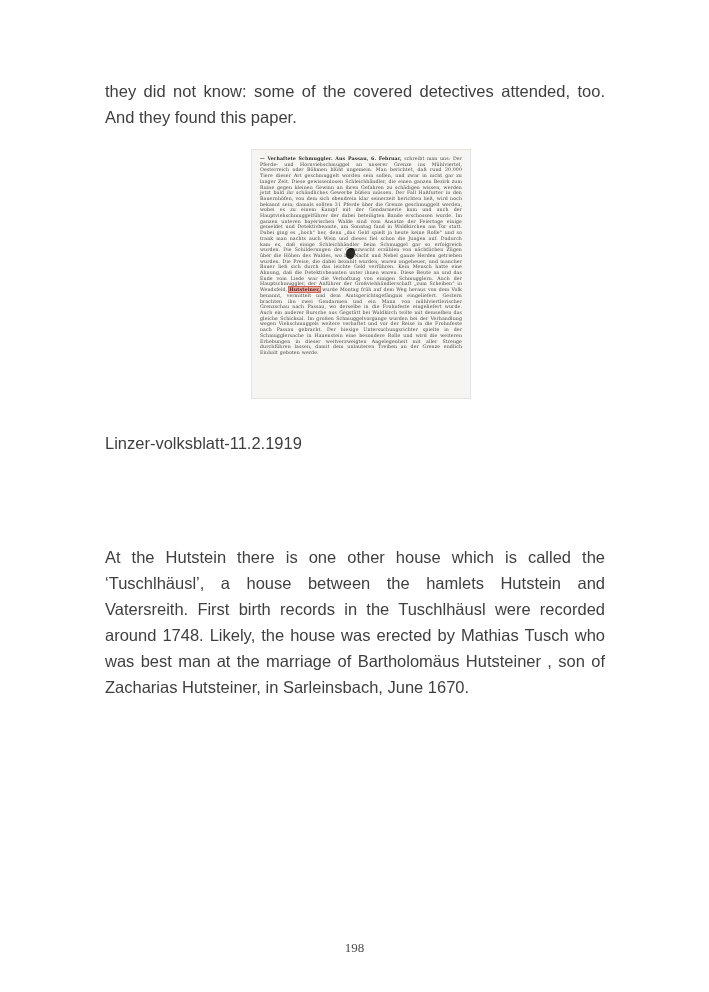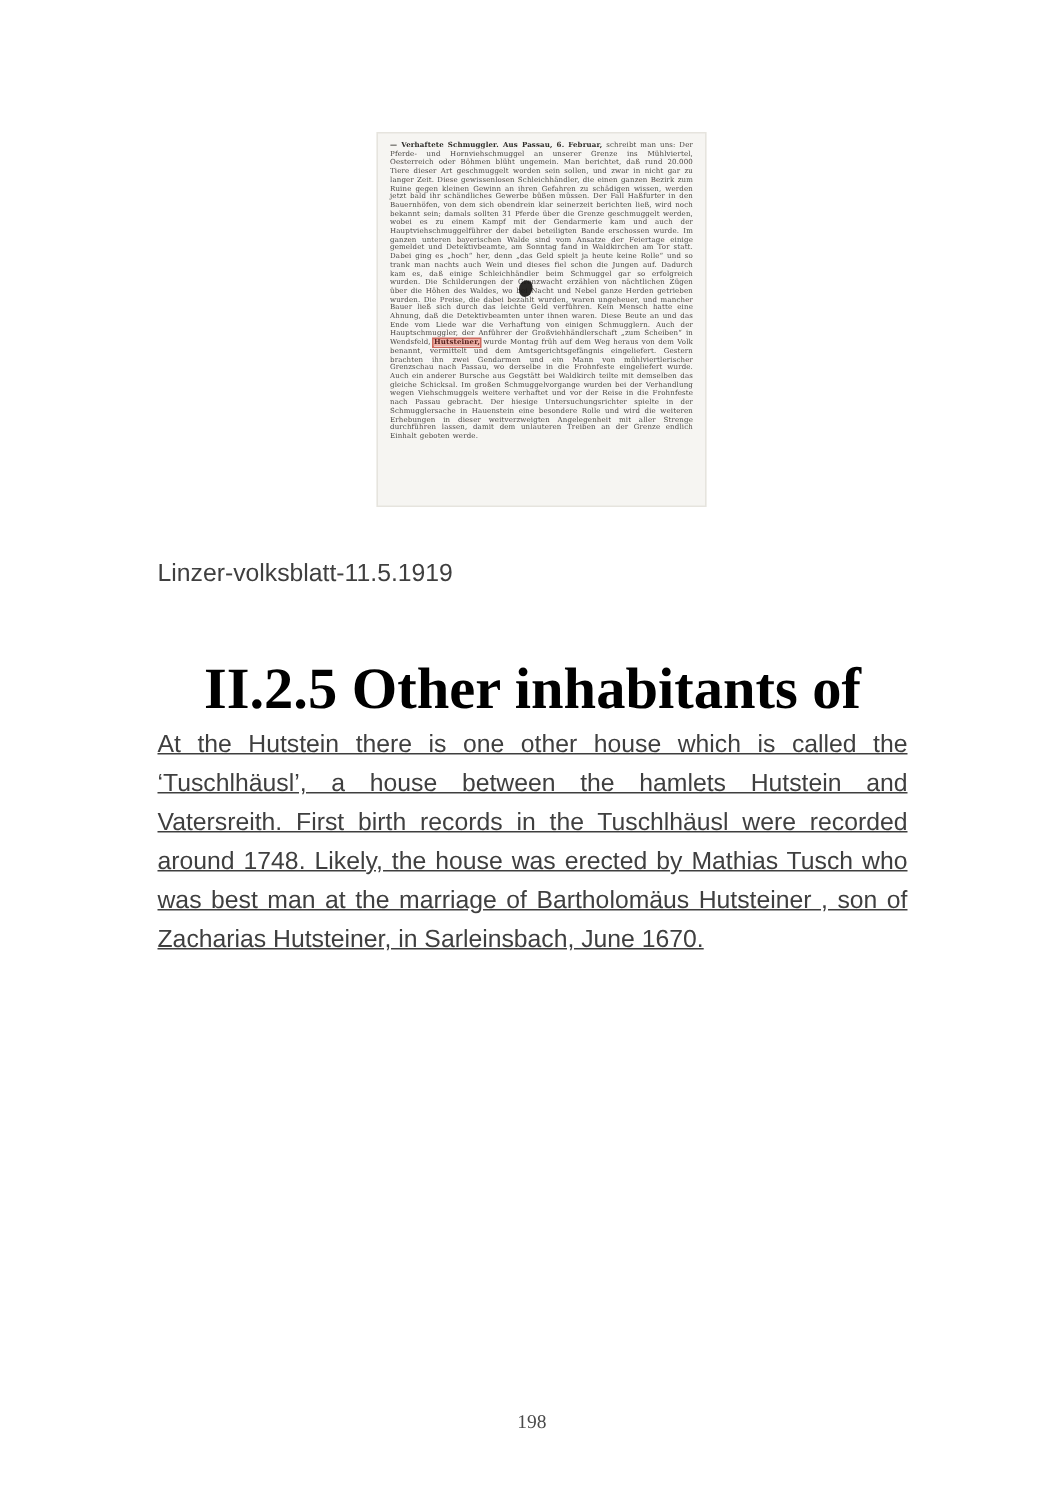--- a/index.html
+++ b/index.html
@@ -67,46 +67,47 @@
   }
   h1.heading {
     margin: 44px 0 0 0;
     font-family: "Liberation Serif", serif;
     font-weight: 700;
     font-size: 39px;
     line-height: 47px;
     text-align: center;
     color: #000000;
   }
-  .after-heading { margin-top: 26px; text-decoration: underline; }
+  .after-heading { margin-top: 26px; }
   .page-number {
     position: absolute;
     left: 0; right: 0;
     bottom: 36px;
     text-align: center;
     font-family: "Liberation Serif", serif;
     font-size: 13px;
     color: #4a4a4a;
   }
 </style>
 </head>
 <body>
 
 <div class="page-root">
   <div class="content">
 
+    <p class="body">they did not know: some of the covered detectives attended, too. And they found this paper.</p>
 
 
     <figure class="clip">
       <div class="clip-body"><span class="clip-headline">— Verhaftete Schmuggler. Aus Passau, 6. Februar,</span><span> schreibt man uns: Der Pferde- und Hornviehschmuggel an unserer Grenze ins Mühlviertel, Oesterreich oder Böhmen blüht ungemein. Man berichtet, daß rund 20.000 Tiere dieser Art geschmuggelt worden sein sollen, und zwar in nicht gar zu langer Zeit. Diese gewissenlosen Schleichhändler, die einen ganzen Bezirk zum Ruine gegen kleinen Gewinn an ihren Gefahren zu schädigen wissen, werden jetzt bald ihr schändliches Gewerbe büßen müssen. Der Fall Haßfurter in den Bauernhöfen, von dem sich obendrein klar seinerzeit berichten ließ, wird noch bekannt sein; damals sollten 31 Pferde über die Grenze geschmuggelt werden, wobei es zu einem Kampf mit der Gendarmerie kam und auch der Hauptviehschmuggelführer der dabei beteiligten Bande erschossen wurde. Im ganzen unteren bayerischen Walde sind vom Ansatze der Feiertage einige gemeldet und Detektivbeamte, am Sonntag fand in Waldkirchen am Tor statt. Dabei ging es „hoch“ her, denn „das Geld spielt ja heute keine Rolle“ und so trank man nachts auch Wein und dieses fiel schon die Jungen auf. Dadurch kam es, daß einige Schleichhändler beim Schmuggel gar so erfolgreich wurden. Die Schilderungen der Grenzwacht erzählen von nächtlichen Zügen über die Höhen des Waldes, wo bei Nacht und Nebel ganze Herden getrieben wurden. Die Preise, die dabei bezahlt wurden, waren ungeheuer, und mancher Bauer ließ sich durch das leichte Geld verführen. Kein Mensch hatte eine Ahnung, daß die Detektivbeamten unter ihnen waren. Diese Beute an und das Ende vom Liede war die Verhaftung von einigen Schmugglern. Auch der Hauptschmuggler, der Anführer der Großviehhändlerschaft „zum Scheiben“ in Wendsfeld, </span><span class="clip-hl">Hutsteiner,</span><span> wurde Montag früh auf dem Weg heraus von dem Volk benannt, vermittelt und dem Amtsgerichtsgefängnis eingeliefert. Gestern brachten ihn zwei Gendarmen und ein Mann von mühlviertlerischer Grenzschau nach Passau, wo derselbe in die Frohnfeste eingeliefert wurde. Auch ein anderer Bursche aus Gegstätt bei Waldkirch teilte mit demselben das gleiche Schicksal. Im großen Schmuggelvorgange wurden bei der Verhandlung wegen Viehschmuggels weitere verhaftet und vor der Reise in die Frohnfeste nach Passau gebracht. Der hiesige Untersuchungsrichter spielte in der Schmugglersache in Hauenstein eine besondere Rolle und wird die weiteren Erhebungen in dieser weitverzweigten Angelegenheit mit aller Strenge durchführen lassen, damit dem unlauteren Treiben an der Grenze endlich Einhalt geboten werde.</span></div>
       <span class="ink-mark"></span>
     </figure>
 
-    <p class="caption">Linzer-volksblatt-11.5.1919</p>
+    <p class="caption">Linzer-volksblatt-11.2.1919</p>
 
-    <h1 class="heading"><span>II.2.5 Other inhabitants of</span><br></h1>
+    <h1 class="heading"><br></h1>
 
     <p class="body after-heading">At the Hutstein there is one other house which is called the ‘Tuschlhäusl’, a house between the hamlets Hutstein and Vatersreith. First birth records in the Tuschlhäusl were recorded around 1748. Likely, the house was erected by Mathias Tusch who was best man at the marriage of Bartholomäus Hutsteiner , son of Zacharias Hutsteiner, in Sarleinsbach, June 1670.</p>
 
   </div>
 
   <div class="page-number">198</div>
 </div>
 
 </body></html>

